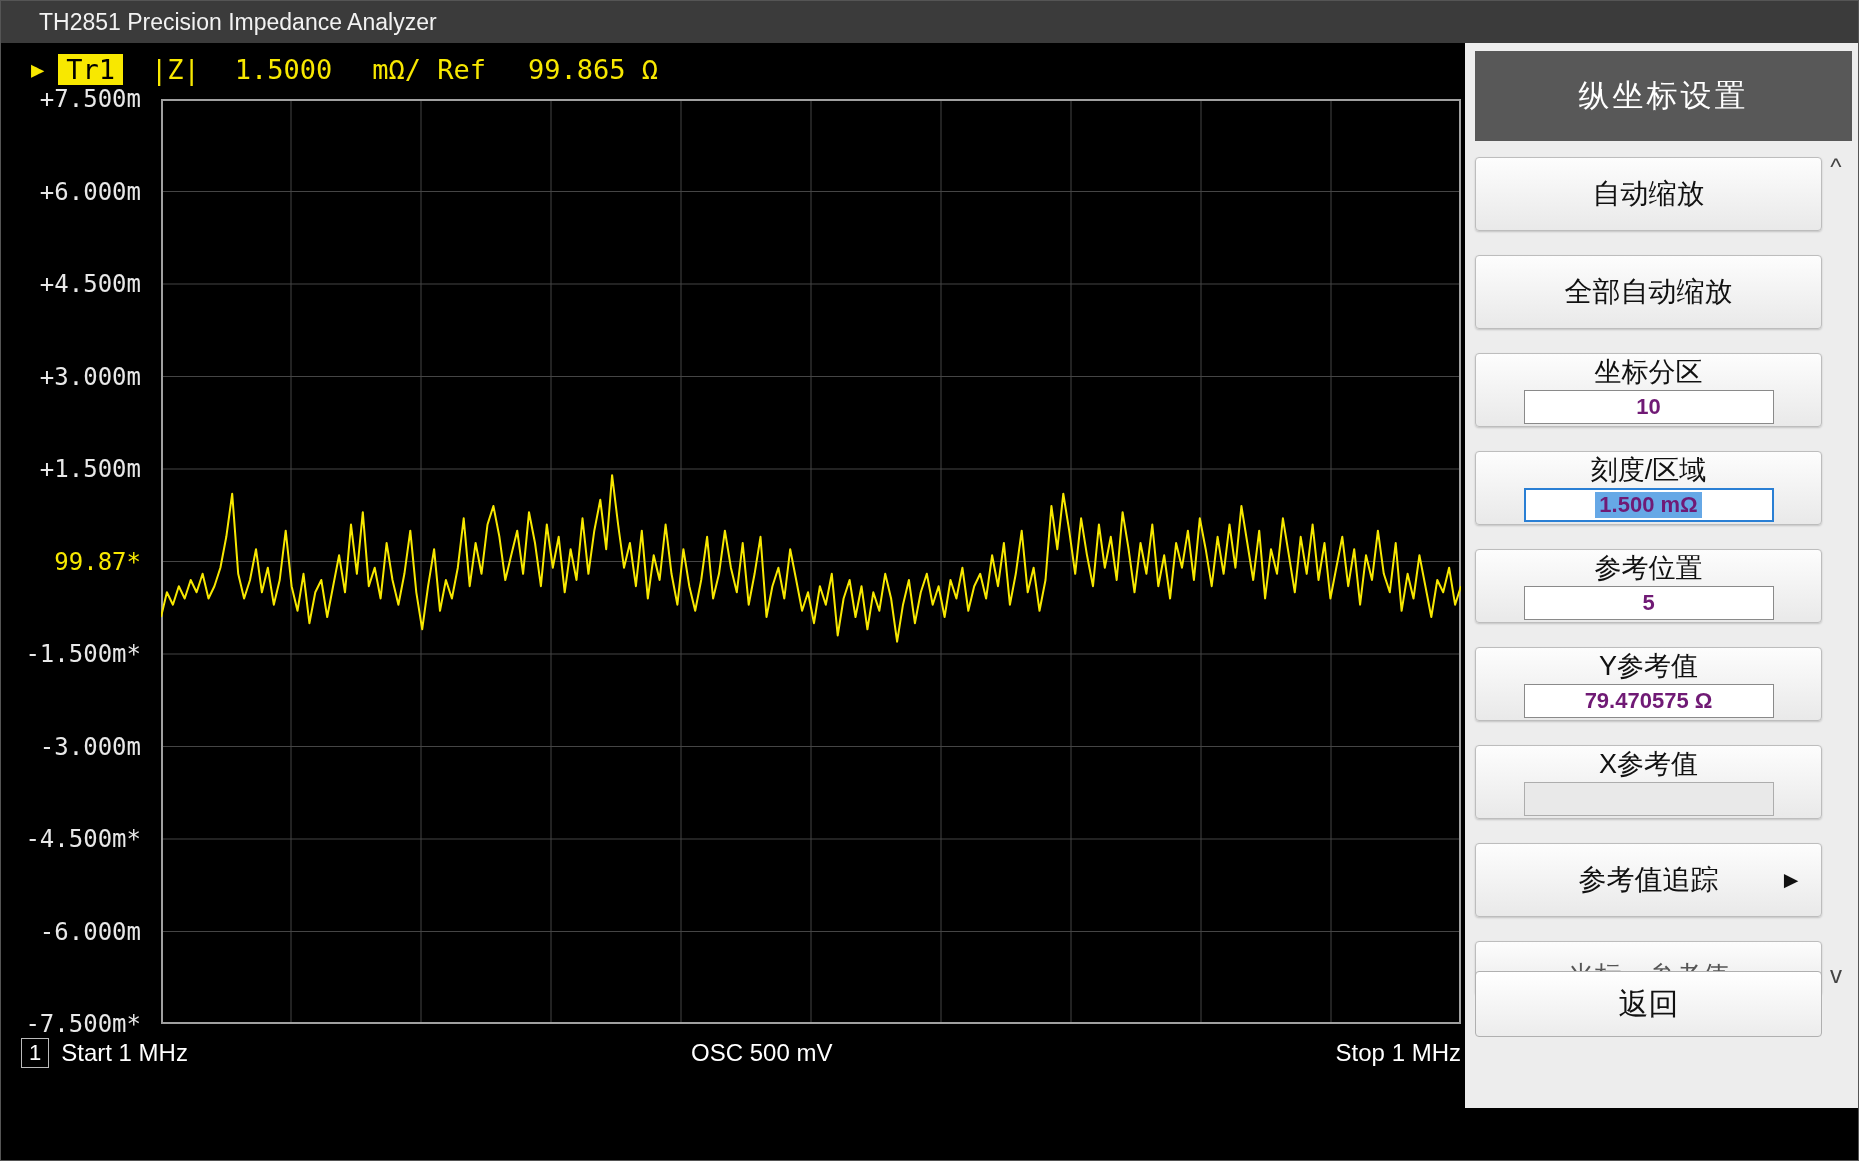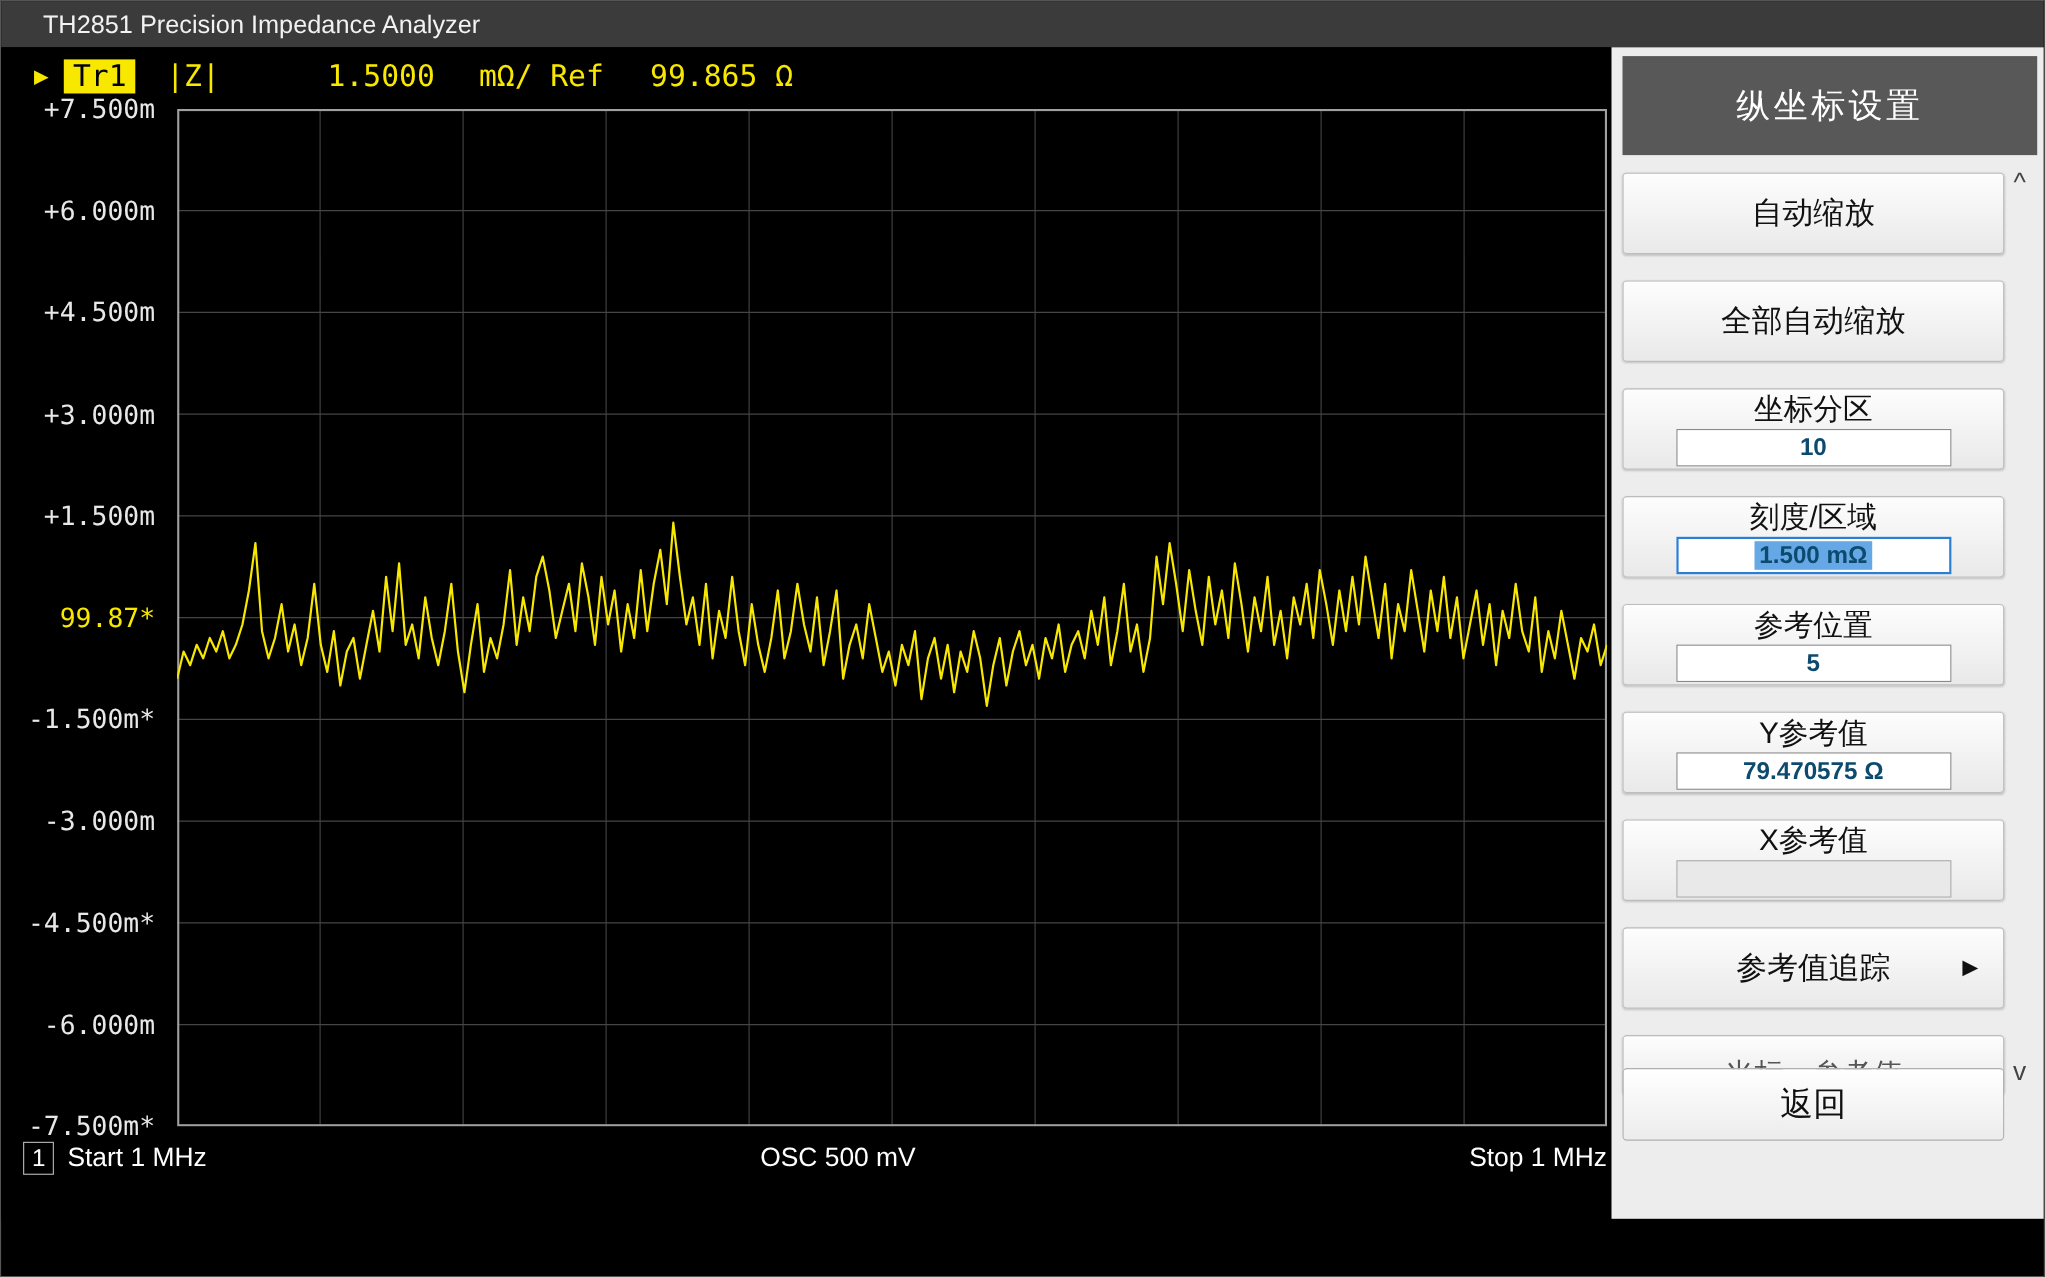--- a/index.html
+++ b/index.html
@@ -16,21 +16,21 @@
   
   .main { display:flex; height:1065px; }
   .chart-region { width:1464px; background:#000; position:relative; }
   
   .trace-header { display:flex; align-items:center; margin:8px 0 0 30px; height:36px;
     font-family:"DejaVu Sans Mono","Liberation Mono",monospace; font-size:27px;
     color:var(--trace_yellow,#f8e800); }
   .trace-arrow { font-size:22px; margin-right:14px; }
   .trace-name { background:var(--trace_yellow,#f8e800); color:#000; padding:0 8px; }
   .trace-param { margin-left:28px; }
-  .trace-scale { margin-left:98px; }
+  .trace-scale { margin-left:35px; }
   .trace-unit { margin-left:40px; }
   .trace-ref-label { margin-left:16px; }
   .trace-ref-value { margin-left:42px; }
   
   .plot-row { position:relative; margin:12px 0 0 160px; width:1300px; height:925px; }
   .plot-svg { position:absolute; inset:0; width:100%; height:100%; }
   .ylabels { position:absolute; left:-160px; top:0; width:148px; height:100%; }
   .ytick { position:absolute; right:8px; transform:translateY(-50%); color:#e8e8e8;
     font-family:"DejaVu Sans Mono","Liberation Mono",monospace; font-size:24px; white-space:nowrap; }
   .ytick.ref { color:var(--trace_yellow,#f8e800); }
@@ -48,21 +48,21 @@
   .sb-list { width:347px; display:flex; flex-direction:column; gap:24px; }
   .sb-item { background:linear-gradient(#fdfdfd,#e9e9e9); border:1px solid #bdbdbd;
     border-radius:4px; box-shadow:0 1px 2px rgba(0,0,0,.18); color:#111; }
   .sb-item.button, .sb-item.submenu { height:74px; display:flex; align-items:center;
     justify-content:center; font-size:28px; position:relative; }
   .sb-item.field { height:74px; display:flex; flex-direction:column; align-items:center;
     justify-content:center; gap:3px; }
   .sb-field-label { font-size:27px; line-height:30px; }
   .sb-value { width:250px; height:34px; background:#fff; border:1px solid #8a8a8a;
     display:flex; align-items:center; justify-content:center;
-    font-size:22px; font-weight:bold; color:#0c4a6e; }
+    font-size:22px; font-weight:bold; color:#701a75; }
   .sb-value.empty { background:#e9e9e9; border-color:#adadad; }
   .sb-item.selected .sb-value { border:2px solid #2a7fd4; }
   .sb-item.selected .sb-value span { background:var(--selection_blue,#66a8e6); padding:0 4px; }
   .sb-submenu-arrow { position:absolute; right:18px; font-size:24px; color:#111; }
   .sb-item.button-cut { height:54px; overflow:hidden; display:flex; justify-content:center;
     align-items:flex-start; }
   .sb-label-cut { margin-top:16px; font-size:27px; color:#555; }
   .sb-back { position:relative; z-index:2; display:block; margin-top:-24px; width:347px; height:66px;
     background:linear-gradient(#ffffff,#ececec); border:1px solid #b0b0b0; border-radius:4px;
     font-size:30px; color:#111; font-family:inherit; cursor:pointer;

